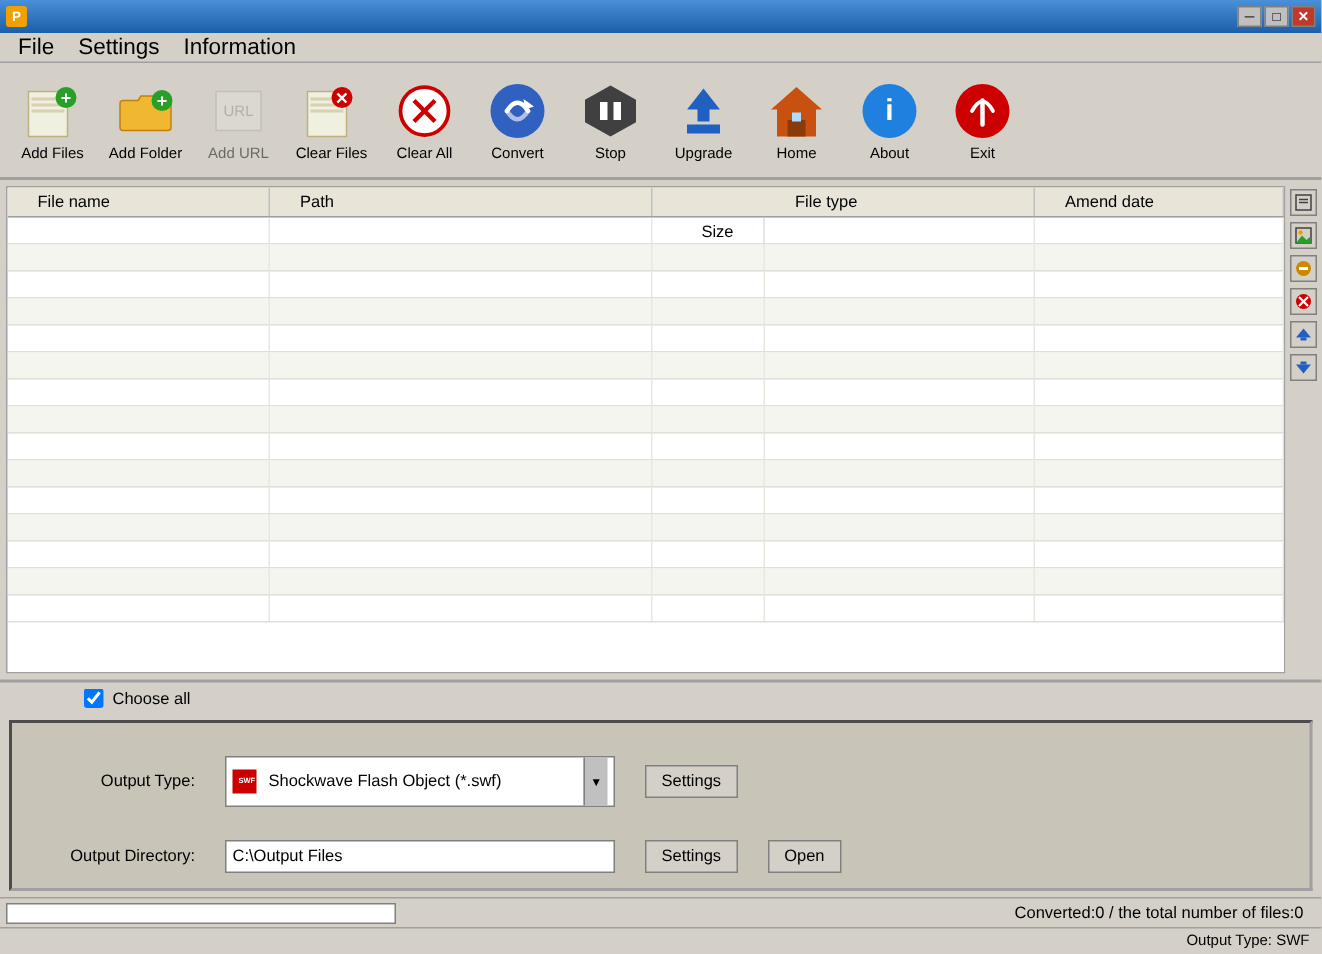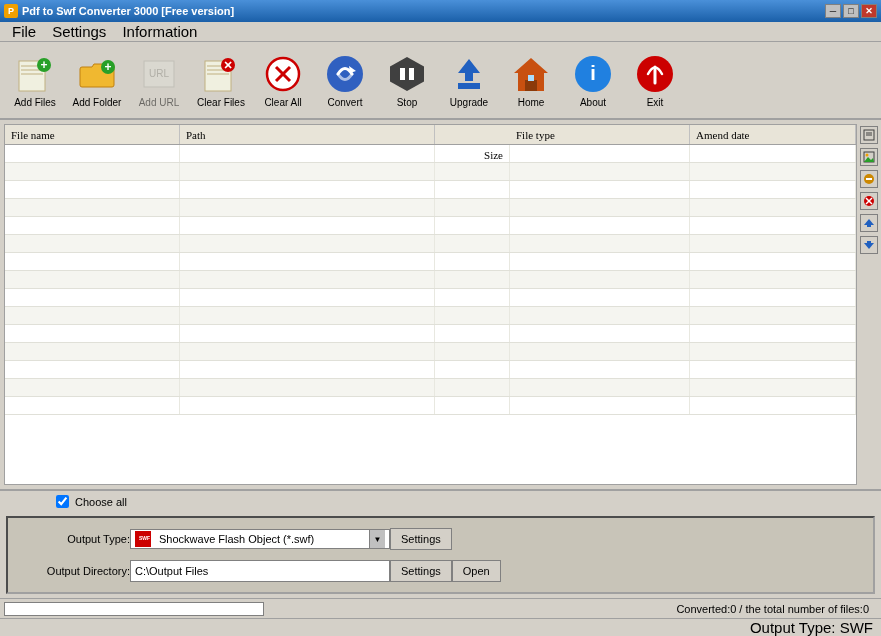--- a/index.html
+++ b/index.html
@@ -118,28 +118,27 @@
     }
 
     .table-header {
       display: flex;
       background: #e8e4d8;
       border-bottom: 1px solid #a0a0a0;
       height: 20px;
       align-items: center;
     }
     .th {
-      padding: 2px 6px;
+      padding: 2px 20px;
       border-right: 1px solid #c0c0c0;
       font-size: 11px;
       font-weight: normal;
       height: 100%;
       display: flex;
       align-items: center;
-      font-family: Liberation Serif, serif;
     }
     .th-filename { width: 175px; }
     .th-path { width: 255px; }
     .th-size { width: 75px; justify-content: flex-end; margin-top: 40px; }
     .th-filetype { width: 180px; }
     .th-amend { flex: 1; }
 
     .table-rows {
       flex: 1;
       overflow-y: auto;
@@ -207,33 +206,34 @@
       margin: 4px 6px;
       padding: 10px 12px;
       display: flex;
       flex-direction: column;
       gap: 10px;
     }
 
     .settings-row {
       display: flex;
       align-items: center;
-      gap: 0;
+      gap: 20px;
+      margin-top: 12px;
     }
     .settings-label {
       width: 110px;
       font-size: 11px;
       text-align: right;
     }
     .settings-select {
       display: flex;
       align-items: center;
       background: white;
       border: 1px solid #808080;
-      height: 20px;
+      height: 34px;
       flex: 1;
       max-width: 260px;
       padding: 0 4px;
       font-size: 11px;
     }
     .select-icon {
       width: 16px;
       height: 16px;
       background: #cc0000;
       margin-right: 4px;
@@ -306,31 +306,30 @@
       padding-right: 8px;
     }
 
     .output-type-bar {
       height: 18px;
       background: #d4d0c8;
       border-top: 1px solid #a0a0a0;
       display: flex;
       align-items: center;
       padding: 0 8px;
-      font-size: 15px;
+      font-size: 10px;
       justify-content: flex-end;
     }
   </style>
 </head>
 <body>
 
 <div class="title-bar">
   <div class="title-bar-left">
     <div class="title-icon">P</div>
-    <span>Pdf to Swf Converter 3000 [Free version]</span>
   </div>
   <div class="title-bar-controls">
     <div class="title-btn">─</div>
     <div class="title-btn">□</div>
     <div class="title-btn close-btn">✕</div>
   </div>
 </div>
 
 <div class="menu-bar">
   <div class="menu-item">File</div>

